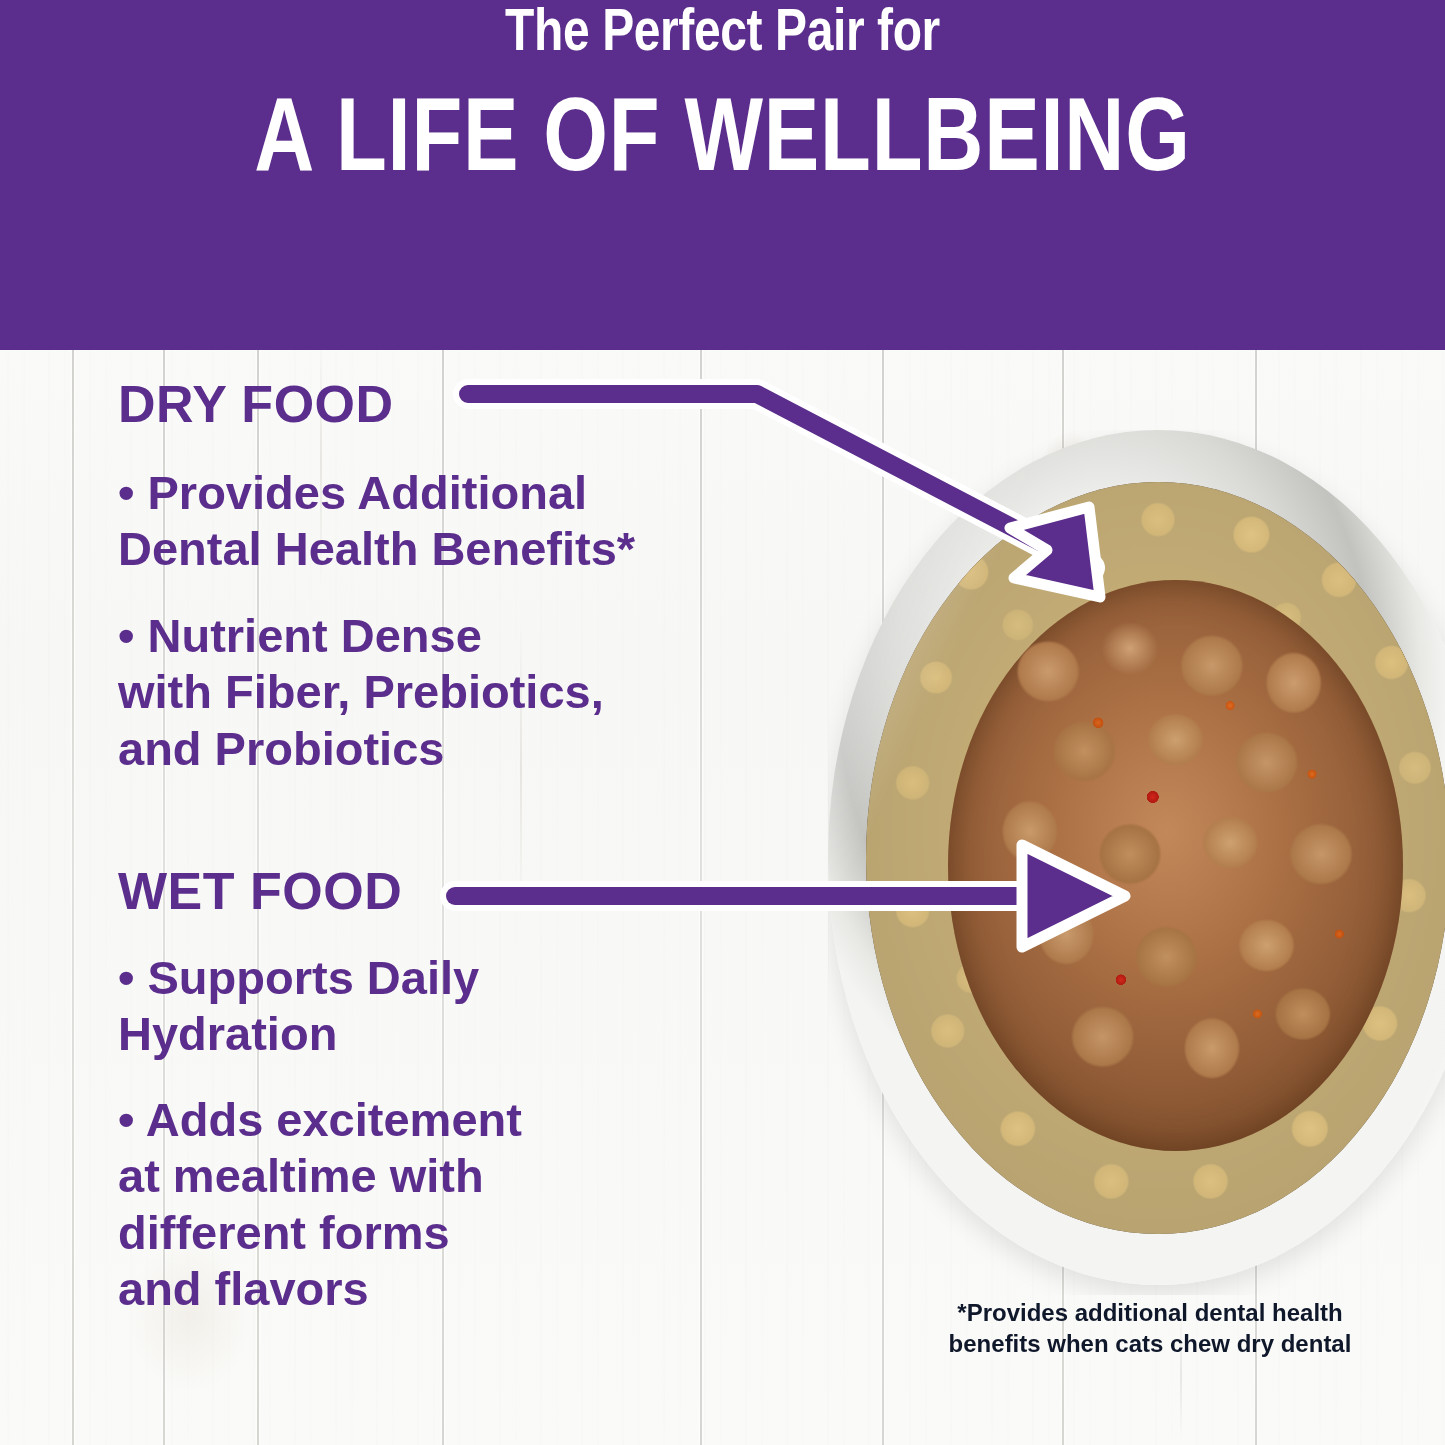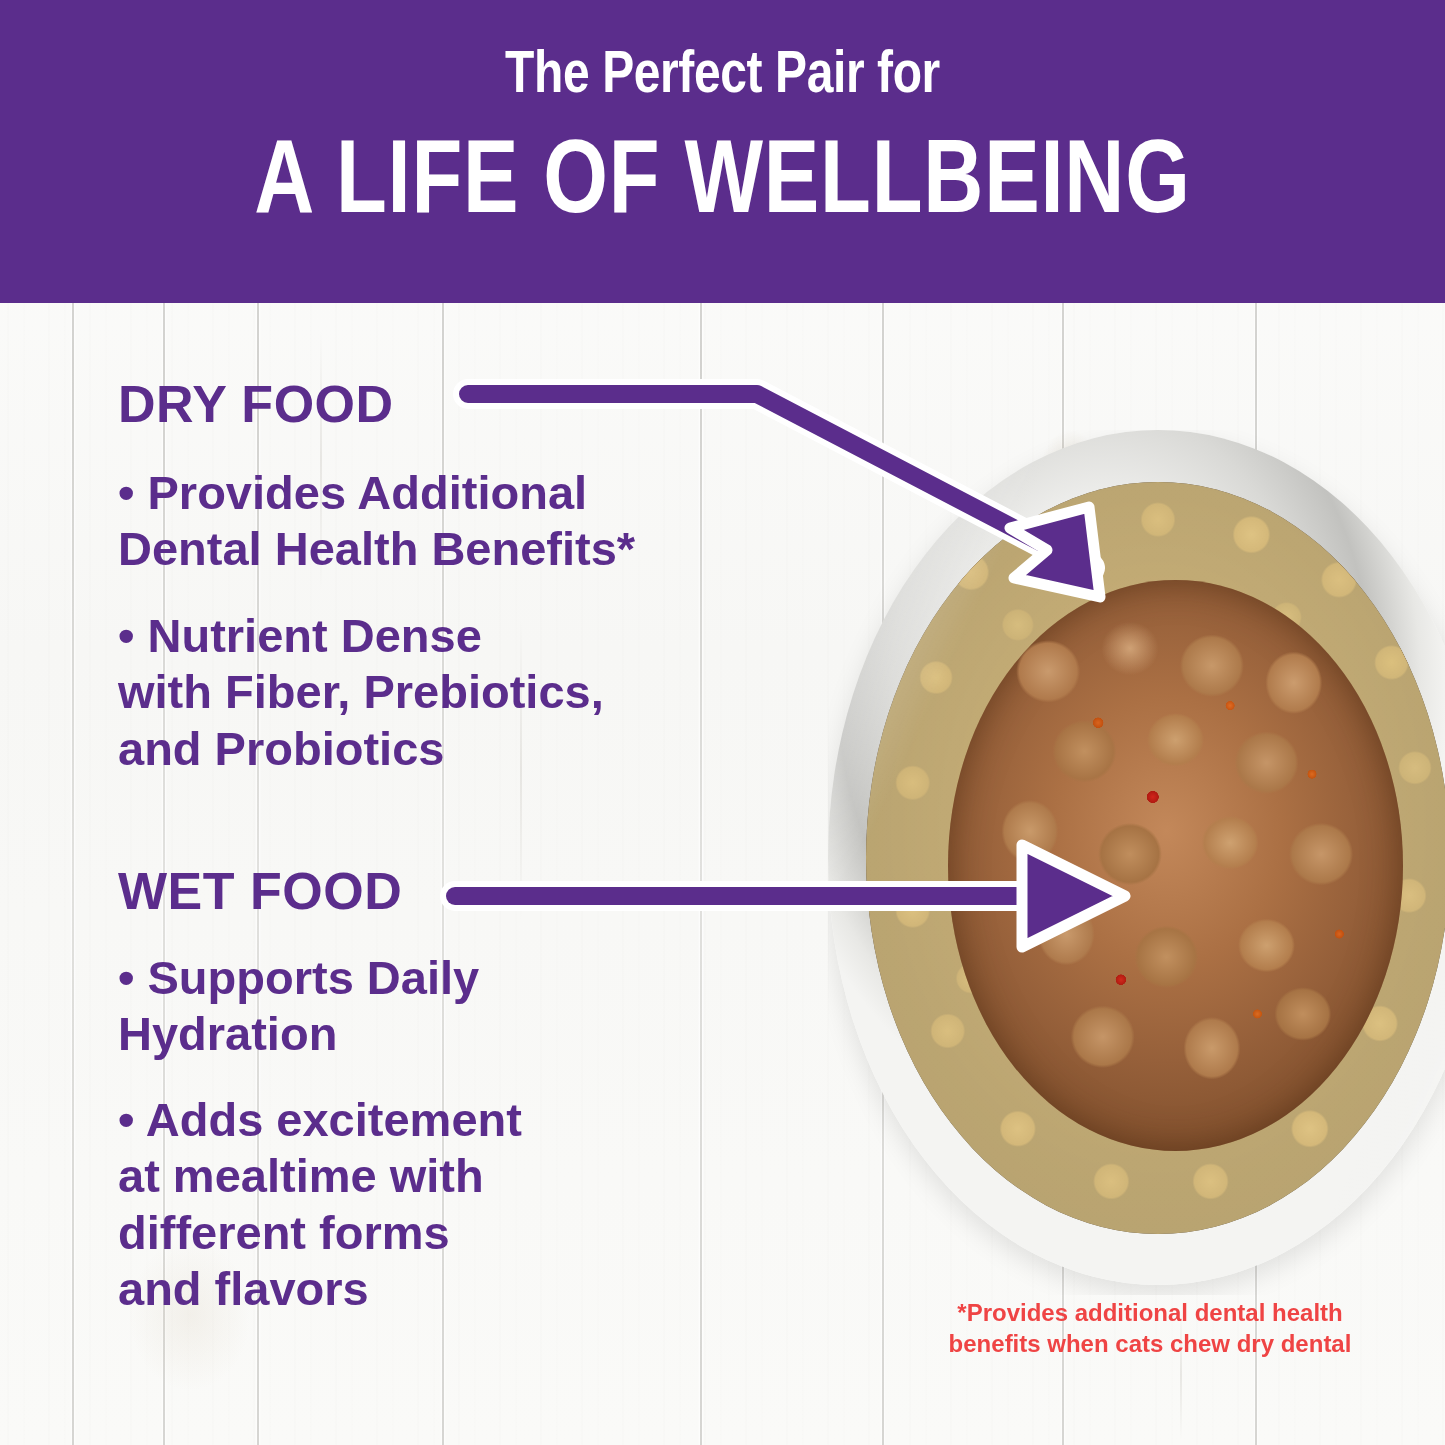--- a/index.html
+++ b/index.html
@@ -60,25 +60,24 @@
     background: linear-gradient(180deg, rgba(170,165,155,0.0) 0%, rgba(170,165,155,0.22) 50%, rgba(170,165,155,0.0) 100%);
     width: 2px;
     pointer-events: none;
   }
 
   
   .header-band {
     position: absolute;
     left: 0; top: 0;
     width: 1445px;
-    height: 303px;
+    height: 350px;
     background: #5b2d8c;
     text-align: center;
     box-sizing: border-box;
-    padding-top: 42px;
   }
   .header-line1 {
     color: #ffffff;
     font-family: "Liberation Sans Narrow", "Liberation Sans", sans-serif;
     font-size: 60px;
     font-weight: bold;
     letter-spacing: -0.5px;
     line-height: 1.0;
     transform: scaleX(0.80);
     transform-origin: center top;
@@ -268,21 +267,21 @@
     margin: 0;
     text-indent: -22px;
     padding-left: 22px;
   }
 
   .footnote {
     position: absolute;
     left: 930px;
     top: 1298px;
     width: 440px;
-    color: #ef4444;
+    color: #0f172a;
     font-family: "Liberation Sans Narrow", "Liberation Sans", sans-serif;
     font-size: 24px;
     font-weight: bold;
     line-height: 1.28;
     text-align: center;
   }
 </style>
 </head>
 <body>
 

